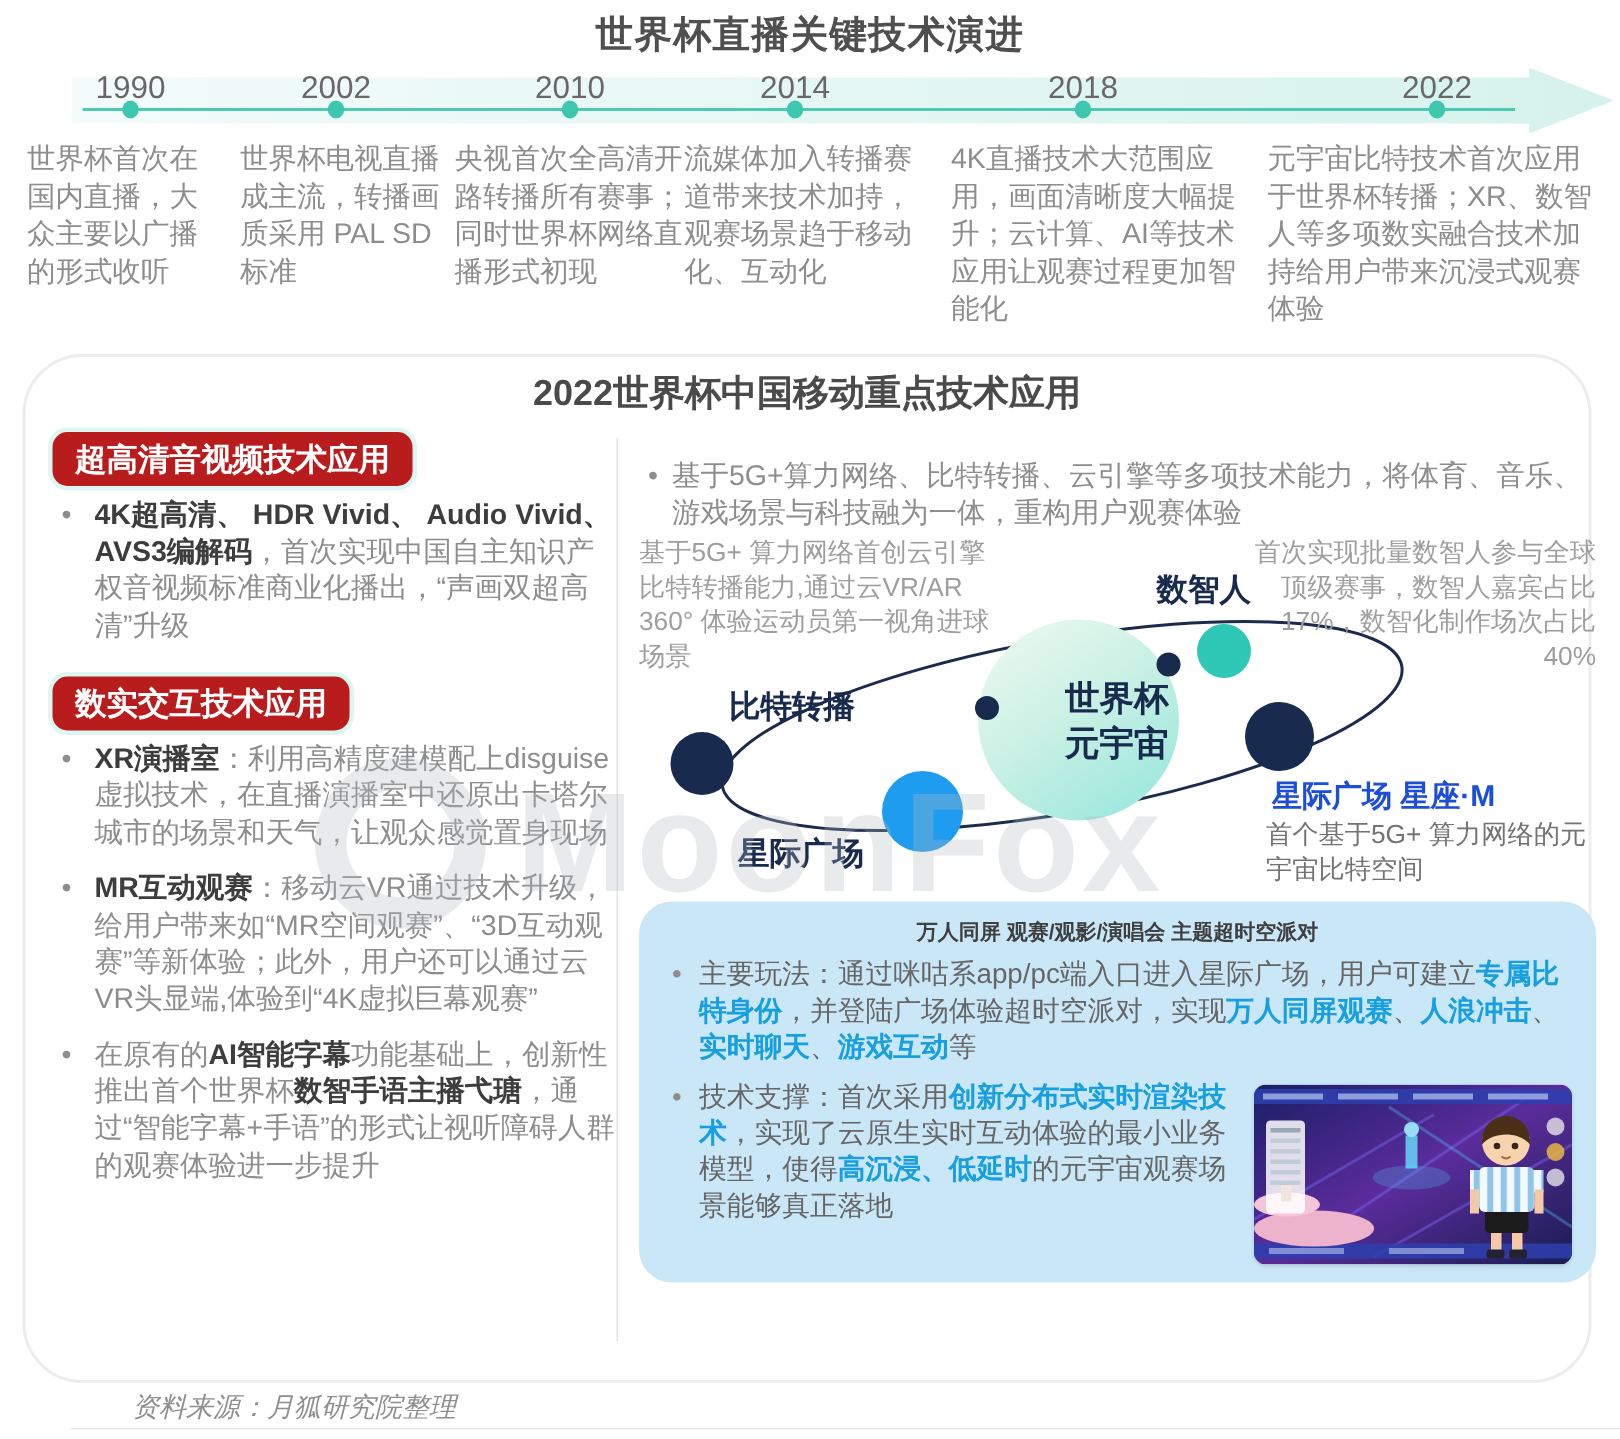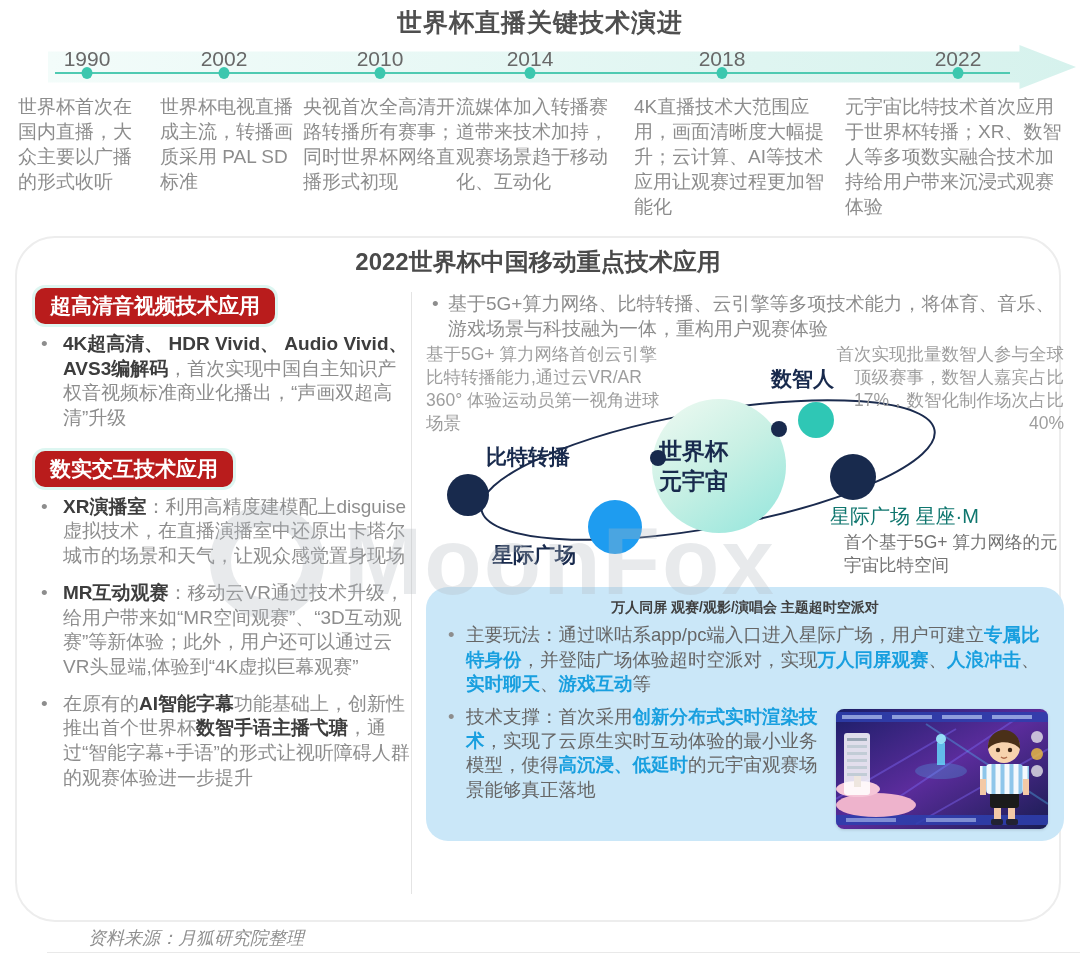--- a/index.html
+++ b/index.html
@@ -30,32 +30,32 @@
     font-size:21px;padding:4px 15px;border-radius:10px;box-shadow:0 0 0 3px rgba(65,204,180,.18);}
   .left-col{position:absolute;left:18px;top:44px;width:378px;}
   .right-col{position:absolute;left:409px;top:44px;width:638px;}
   .bullet{position:relative;padding-left:28px;font-size:19px;color:#8d8d8d;line-height:1.3;}
   .bullet::before{content:"•";position:absolute;left:6px;top:0;color:#8d8d8d;}
   .left-col .badge{margin-top:6px;}
   .left-col .bullet{margin-top:8px;margin-bottom:12px;}
   .seg-b{color:#3d3d3d;font-weight:bold;}
   .seg-c{color:#189fdf;font-weight:bold;}
   .badge-row{text-align:center;}
-  .right-col > .bullet{margin-top:10px;padding-left:22px;}
+  .right-col > .bullet{margin-top:24px;padding-left:22px;}
   
   .diagram{position:relative;width:638px;height:242px;margin-top:2px;}
   .diagram svg{position:absolute;left:0;top:0;}
   .dg-note{position:absolute;font-size:17.5px;color:#9e9e9e;line-height:1.3;}
   .dg-left-note{left:0;top:0;width:236px;}
   .dg-right-note{right:0;top:0;width:232px;text-align:right;}
   .dg-label{position:absolute;font-size:21px;font-weight:bold;color:#182a4d;}
-  .dg-center-text{position:absolute;left:233px;top:94px;width:120px;text-align:left;
+  .dg-center-text{position:absolute;left:233px;top:94px;width:120px;text-align:right;
     font-size:23px;font-weight:bold;color:#182a4d;line-height:1.28;}
-  .dg-const-label{position:absolute;left:404px;top:160px;width:225px;
-    font-size:20px;font-weight:normal;color:#0f766e;}
+  .dg-const-label{position:absolute;left:422px;top:160px;width:225px;
+    font-size:20px;font-weight:bold;color:#1d4ed8;}
   .dg-const-note{position:absolute;left:418px;top:188px;width:218px;
     font-size:17.5px;color:#737373;line-height:1.3;}
   
   .party-box{margin-top:2px;background:#cae7f8;border-radius:22px;
     padding:10px 16px 12px 16px;box-sizing:border-box;}
   .party-title{text-align:center;font-size:14px;font-weight:bold;color:#3f3f3f;
     margin:2px 0 6px 0;}
   .party-box .bullet{font-size:18.5px;color:#666;line-height:1.32;padding-left:24px;margin-bottom:8px;}
   .party-row{display:flex;align-items:flex-start;}
   .party-row .bullet{flex:1;margin-bottom:0;}

